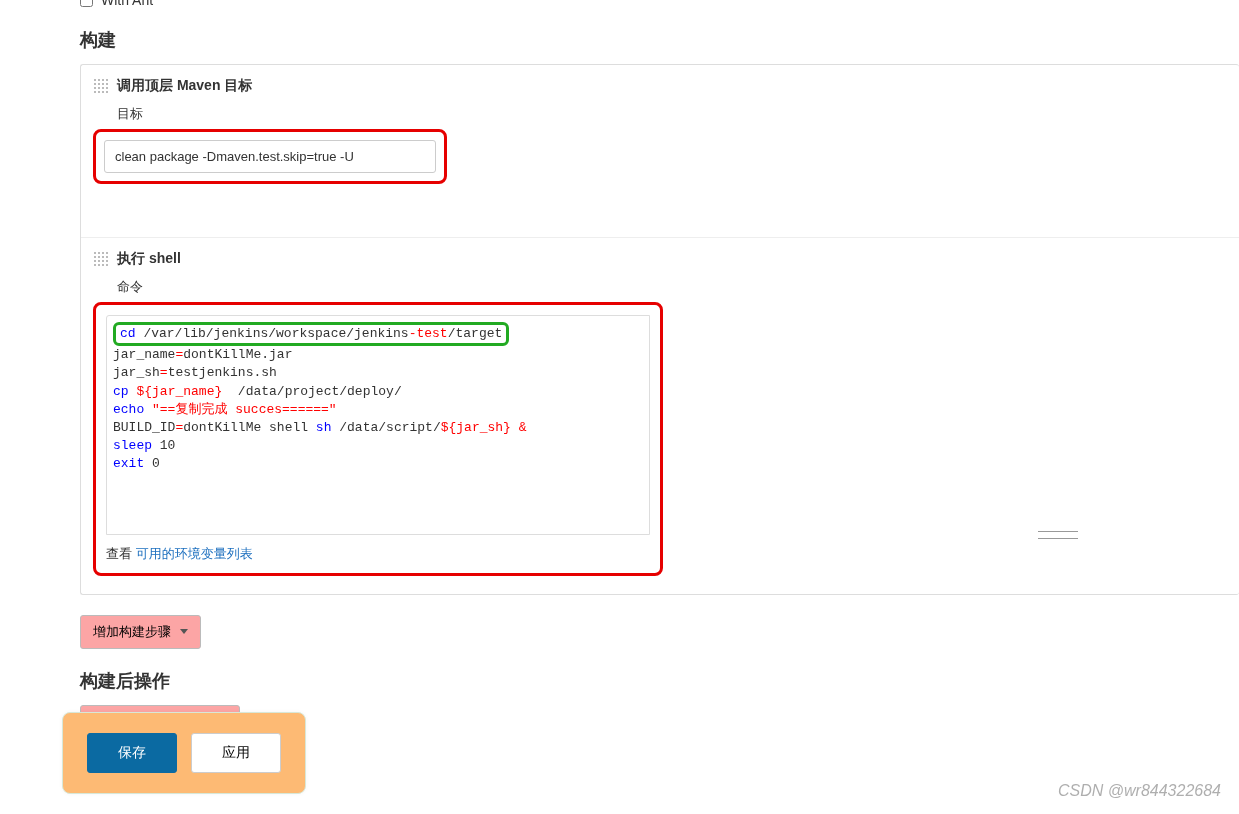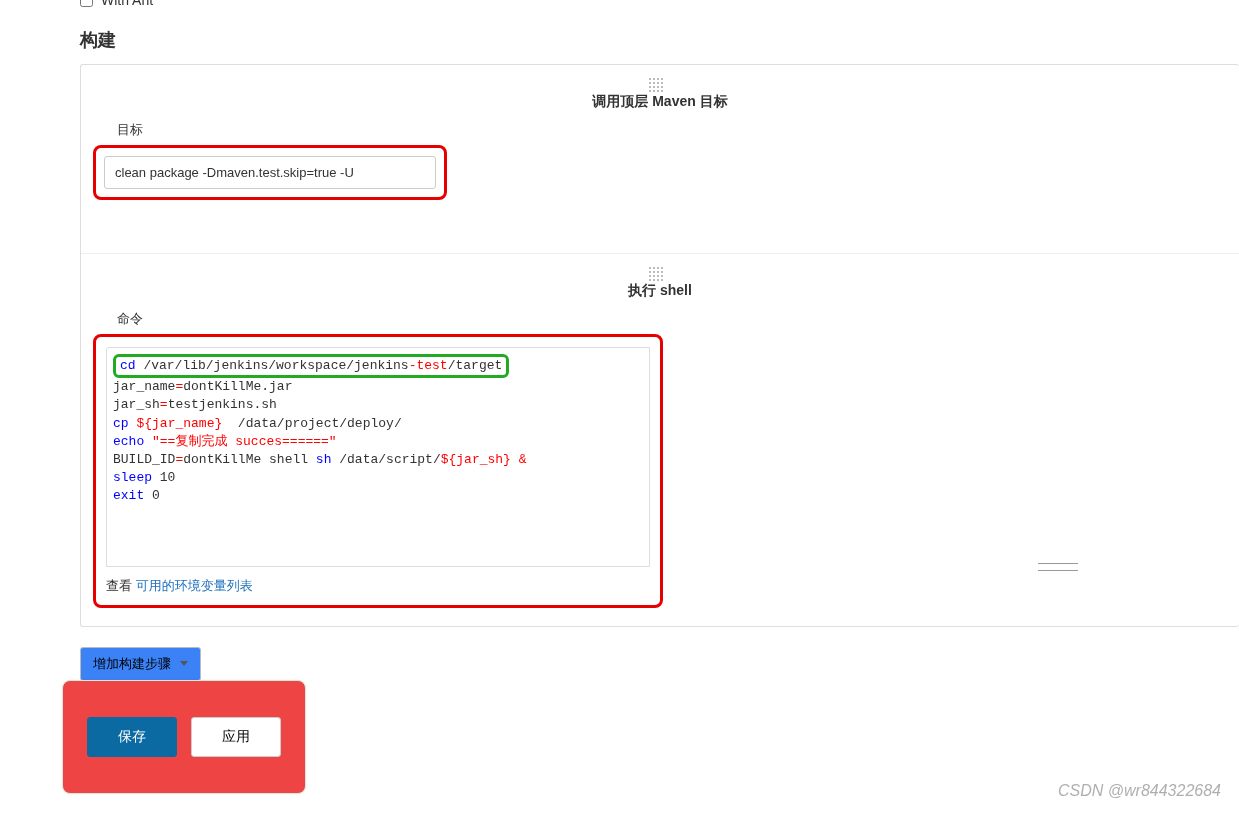--- a/index.html
+++ b/index.html
@@ -37,21 +37,20 @@
       margin-bottom: 20px;
       border-right: none;
     }
     .step-box {
       padding: 12px 12px 18px 12px;
     }
     .step-header {
       display: flex;
       align-items: center;
       margin-bottom: 10px;
-      flex-direction: column;
     }
     .drag-handle {
       width: 16px;
       height: 16px;
       margin-right: 8px;
       background-image: radial-gradient(circle, #bbb 1px, transparent 1px);
       background-size: 4px 4px;
       cursor: move;
     }
     .step-title {
@@ -110,44 +109,44 @@
     .code-op { color: #ff0000; }
     .code-hl { color: #ff0000; }
     .code-var { color: #ff0000; }
     .env-link-row {
       font-size: 13px;
     }
     .env-link-label { color: #333; }
     .env-link { color: #1e70bf; text-decoration: none; }
     .dropdown-btn {
       border: 1px solid #bbb;
-      background: #3b82f6;
+      background: #fca5a5;
       padding: 7px 12px;
       font-size: 13px;
       border-radius: 3px;
       cursor: pointer;
       display: inline-flex;
       align-items: center;
       gap: 5px;
     }
     .dropdown-btn::after {
       content: "";
       border-left: 4px solid transparent;
       border-right: 4px solid transparent;
       border-top: 5px solid #555;
       margin-left: 4px;
     }
     .action-bar {
       position: fixed;
       left: 62px;
       bottom: 20px;
       border: 1px solid #d8e8d8;
-      background: #ef4444;
+      background: #fdba74;
       border-radius: 8px;
-      padding: 36px 24px;
+      padding: 20px 24px;
       display: flex;
       gap: 14px;
       box-shadow: 0 0 4px rgba(0,0,0,0.04);
     }
     .btn {
       border: 1px solid #ccc;
       background: #fff;
       padding: 10px 30px;
       font-size: 14px;
       border-radius: 3px;

